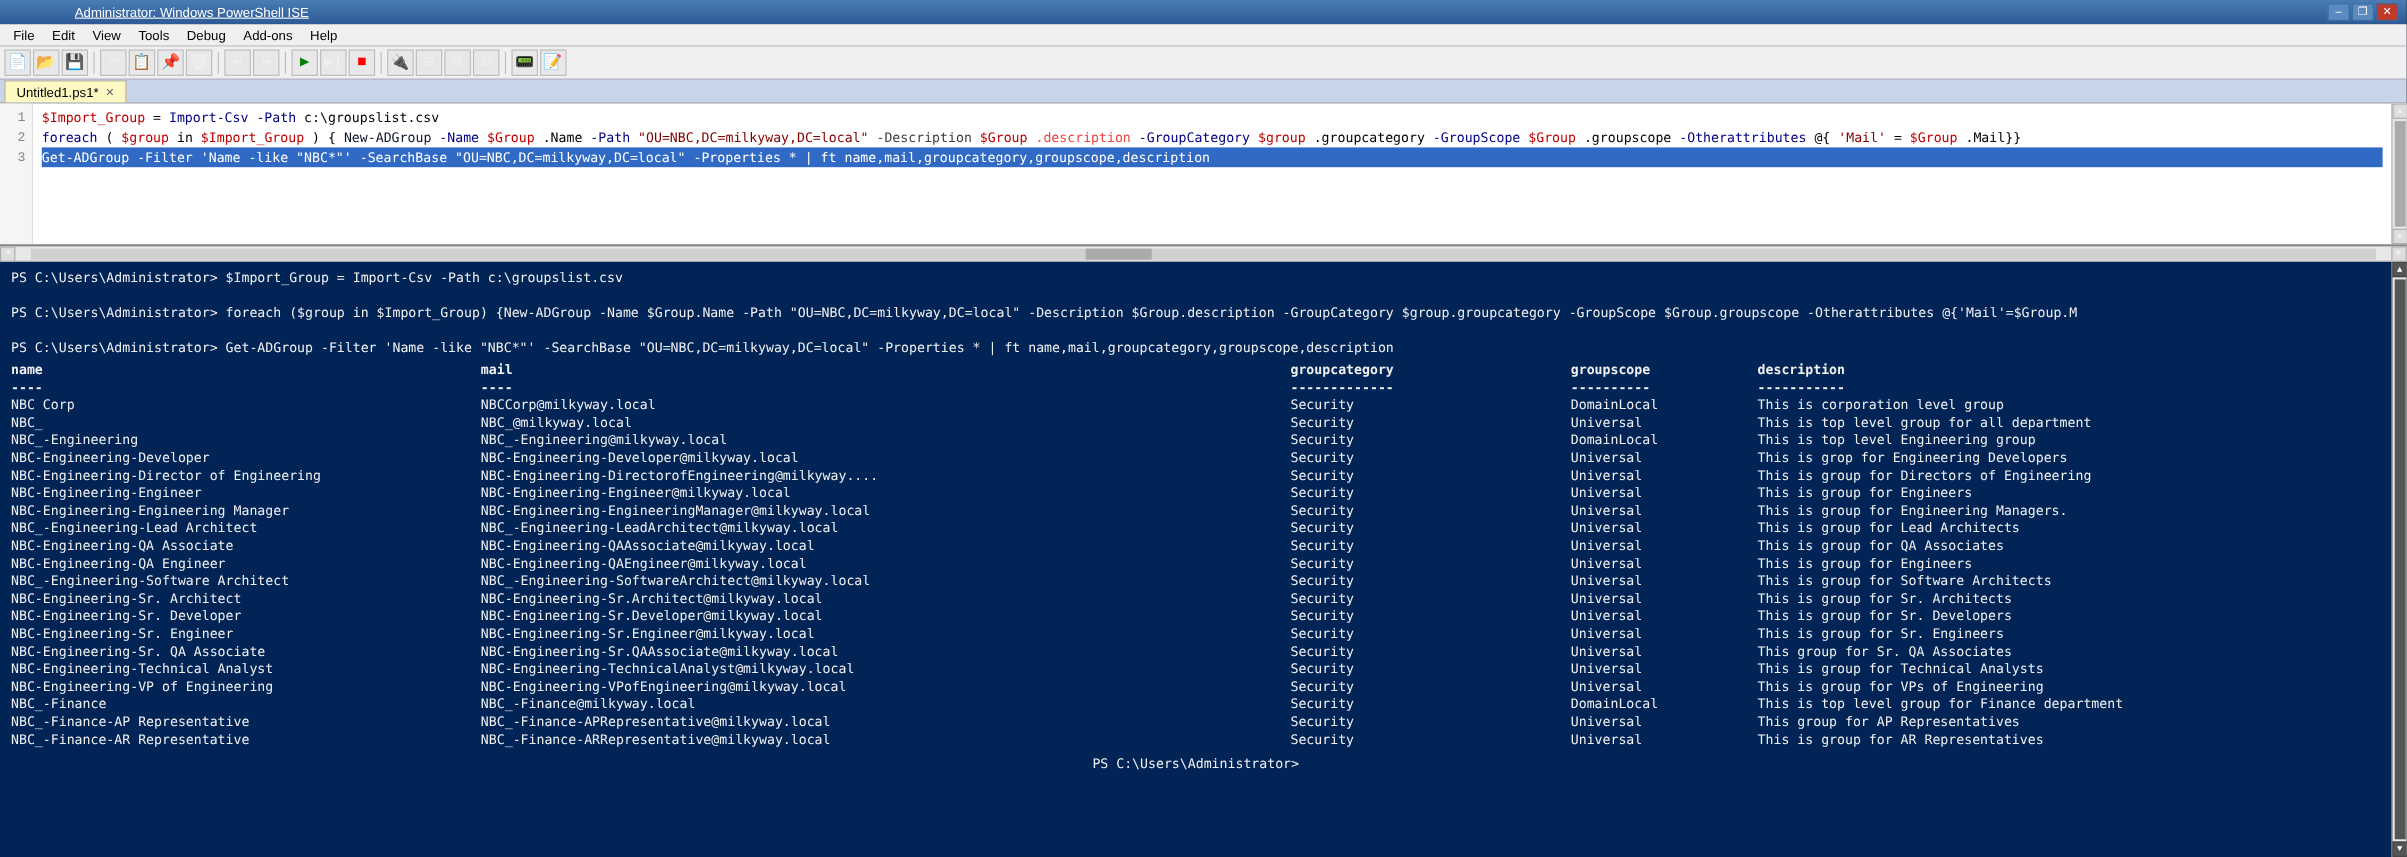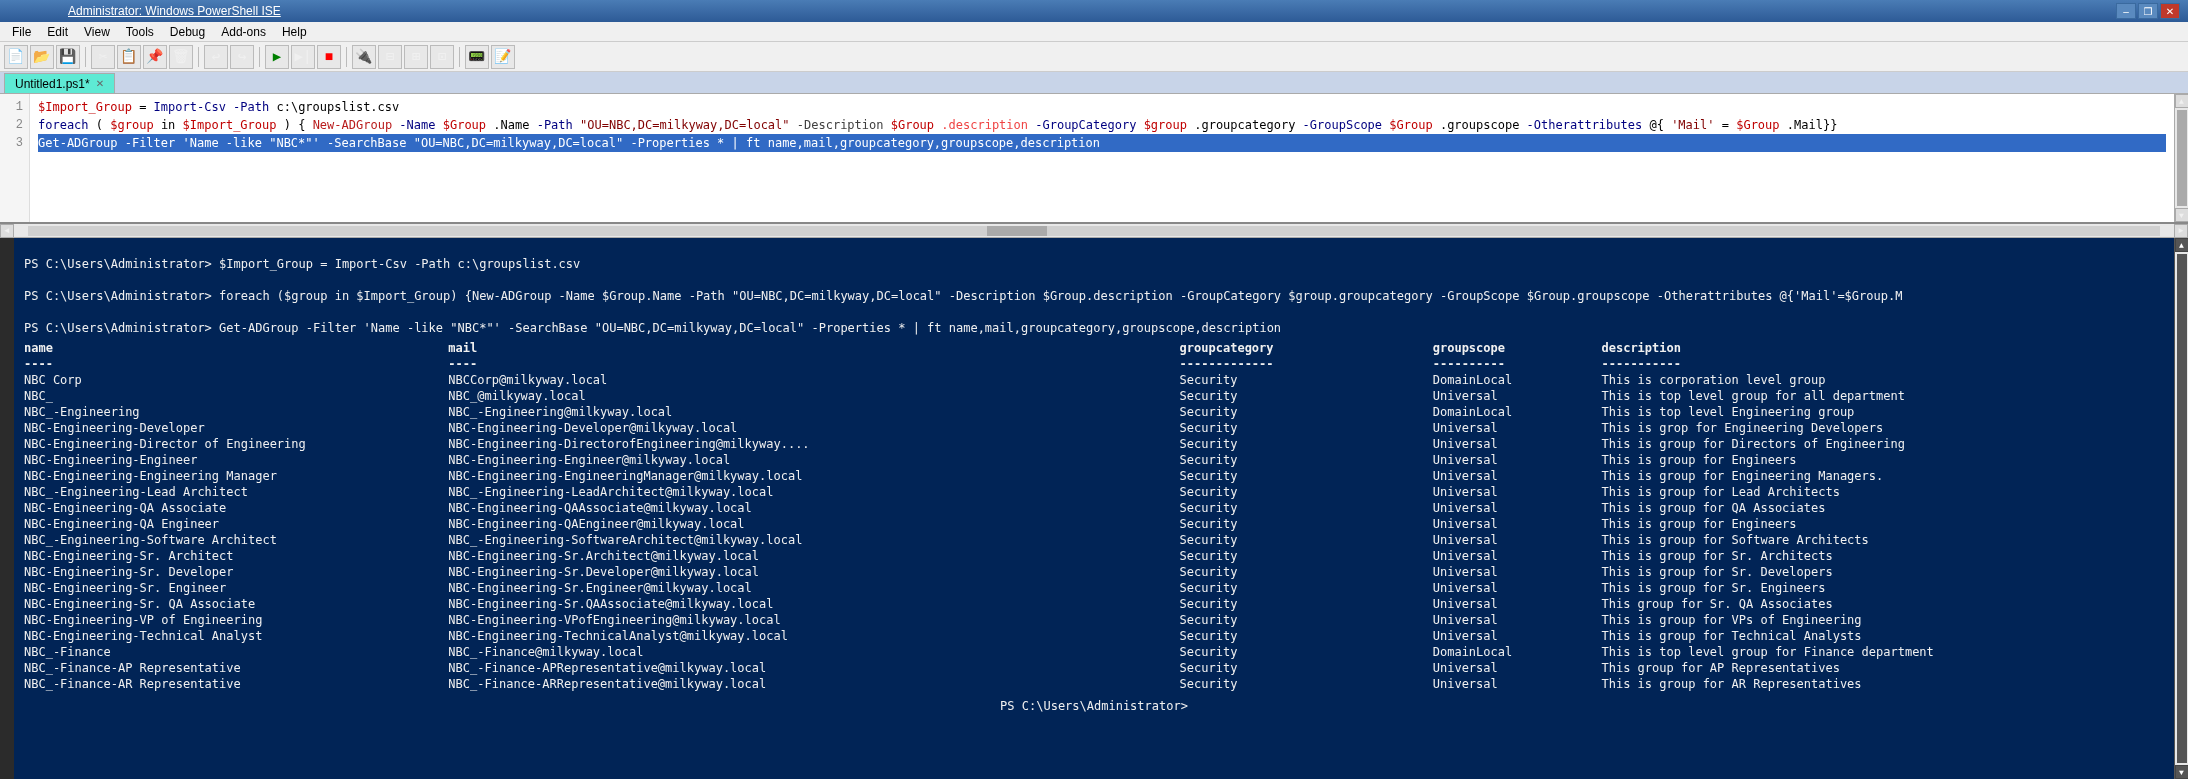--- a/index.html
+++ b/index.html
@@ -109,21 +109,21 @@
       padding: 2px 10px;
       font-size: 12px;
       font-family: 'Segoe UI', sans-serif;
       color: #000;
       cursor: pointer;
       display: flex;
       align-items: center;
       gap: 6px;
       height: 20px;
     }
-    .tab.active { background: #5eead4; }
+    .tab.active { background: #fef9c3; }
     .tab-close {
       font-size: 10px;
       color: #666;
       cursor: pointer;
     }
 
     
     .editor {
       background: white;
       height: 130px;
@@ -191,25 +191,24 @@
       font-size: 8px;
       cursor: pointer;
     }
 
     
     .console {
       background: #012456;
       color: #f0f0f0;
       flex: 1;
       overflow: hidden;
-      padding: 18px 10px;
+      padding: 6px 10px;
       font-family: Consolas, monospace;
       font-size: 12px;
       line-height: 16px;
-      margin-left: 14px;
     }
     .console-line {
       white-space: nowrap;
       overflow: hidden;
     }
 
     .main-content {
       display: flex;
       flex-direction: column;
       height: calc(779px - 22px - 20px - 30px - 22px);
@@ -306,21 +305,21 @@
         <span style="color:#000080;">-Path</span>
         <span style="color:#000;"> c:\groupslist.csv</span>
       </div>
       <div class="code-line">
         <span style="color:#000080;">foreach</span>
         <span style="color:#000;"> (</span>
         <span style="color:#c00000;">$group</span>
         <span style="color:#000;"> in </span>
         <span style="color:#c00000;">$Import_Group</span>
         <span style="color:#000;">) {</span>
-        <span style="color:#b91c1c;">New-ADGroup</span>
+        <span style="color:#0f172a;">New-ADGroup</span>
         <span style="color:#000;"> </span>
         <span style="color:#000080;">-Name</span>
         <span style="color:#000;"> </span>
         <span style="color:#c00000;">$Group</span>
         <span style="color:#000;">.Name </span>
         <span style="color:#000080;">-Path</span>
         <span style="color:#000;"> </span>
         <span style="color:#800000;">"OU=NBC,DC=milkyway,DC=local"</span>
         <span style="color:#000;"> </span>
         <span style="color:#404040;">-Description</span>
@@ -497,32 +496,32 @@
                 <td class="col-desc">This is group for Sr. Engineers</td>
               </tr>
               <tr>
                 <td class="col-name">NBC-Engineering-Sr. QA Associate</td>
                 <td class="col-mail">NBC-Engineering-Sr.QAAssociate@milkyway.local</td>
                 <td class="col-cat">Security</td>
                 <td class="col-scope">Universal</td>
                 <td class="col-desc">This group for Sr. QA Associates</td>
               </tr>
               <tr>
+                <td class="col-name">NBC-Engineering-Technical Analyst</td>
+                <td class="col-mail">NBC-Engineering-TechnicalAnalyst@milkyway.local</td>
+                <td class="col-cat">Security</td>
+                <td class="col-scope">Universal</td>
+                <td class="col-desc">This is group for Technical Analysts</td>
+              </tr>
+              <tr>
                 <td class="col-name">NBC-Engineering-VP of Engineering</td>
                 <td class="col-mail">NBC-Engineering-VPofEngineering@milkyway.local</td>
                 <td class="col-cat">Security</td>
                 <td class="col-scope">Universal</td>
                 <td class="col-desc">This is group for VPs of Engineering</td>
-              </tr>
-              <tr>
-                <td class="col-name">NBC-Engineering-Technical Analyst</td>
-                <td class="col-mail">NBC-Engineering-TechnicalAnalyst@milkyway.local</td>
-                <td class="col-cat">Security</td>
-                <td class="col-scope">Universal</td>
-                <td class="col-desc">This is group for Technical Analysts</td>
               </tr>
               <tr>
                 <td class="col-name">NBC_-Finance</td>
                 <td class="col-mail">NBC_-Finance@milkyway.local</td>
                 <td class="col-cat">Security</td>
                 <td class="col-scope">DomainLocal</td>
                 <td class="col-desc">This is top level group for Finance department</td>
               </tr>
               <tr>
                 <td class="col-name">NBC_-Finance-AP Representative</td>

